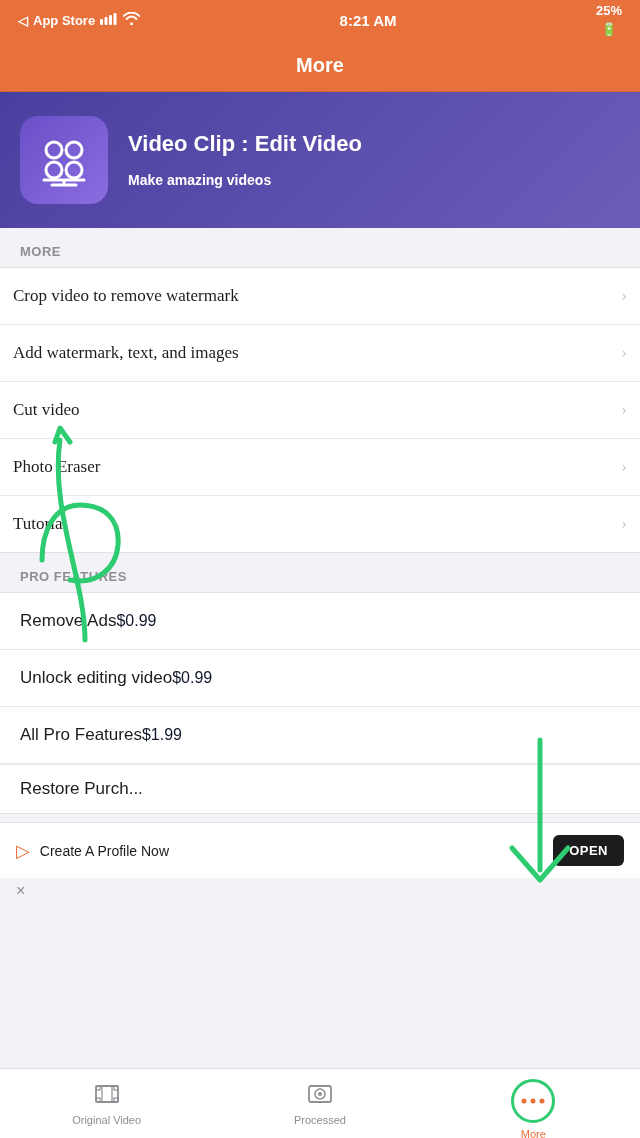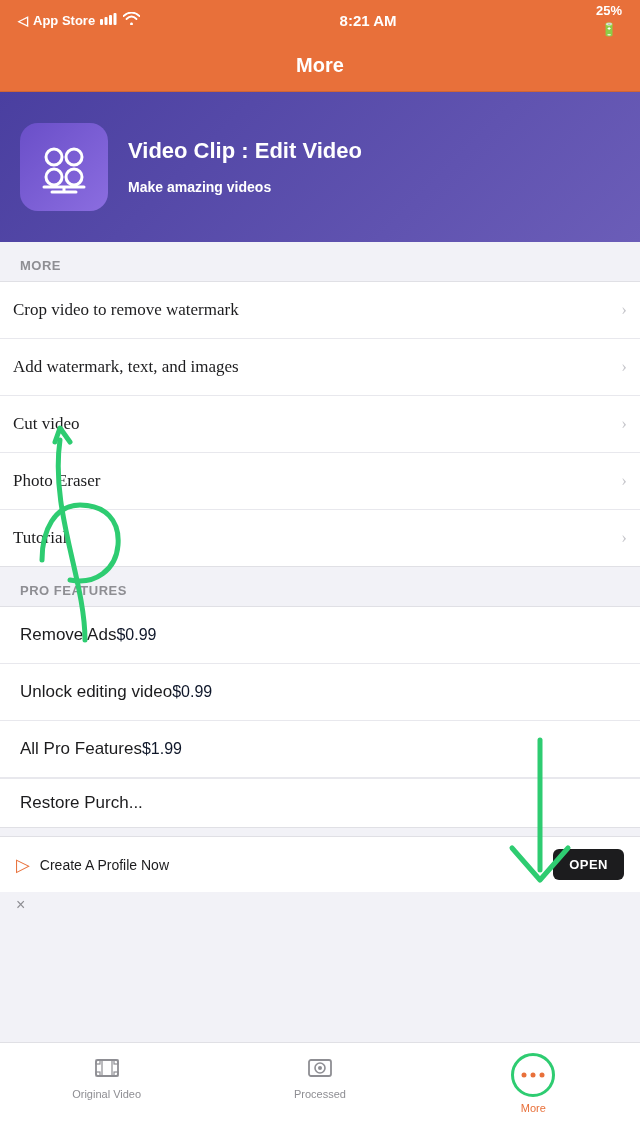--- a/index.html
+++ b/index.html
@@ -39,21 +39,21 @@
     }
     .nav-title {
       color: white;
       font-size: 20px;
       font-weight: 600;
     }
 
     
     .app-banner {
       background: linear-gradient(135deg, #4a3fa0, #6b5db8);
-      padding: 31px 20px;
+      padding: 24px 20px;
       display: flex;
       align-items: center;
       gap: 20px;
     }
     .app-icon {
       width: 88px;
       height: 88px;
       background: linear-gradient(135deg, #6a4fc8, #8b6de0);
       border-radius: 18px;
       display: flex;
@@ -172,21 +172,21 @@
       border-radius: 6px;
       letter-spacing: 0.5px;
     }
     .ad-bottom { display: flex; align-items: center; justify-content: space-between; padding: 4px 16px 0; }
 
     
     .tab-bar {
       position: fixed;
       bottom: 0;
       width: 640px;
-      height: 96px;
+      height: 70px;
       background: white;
       border-top: 1px solid #e0e0e5;
       display: flex;
       align-items: flex-start;
       padding-top: 10px;
     }
     .tab-item {
       flex: 1;
       display: flex;
       flex-direction: column;

